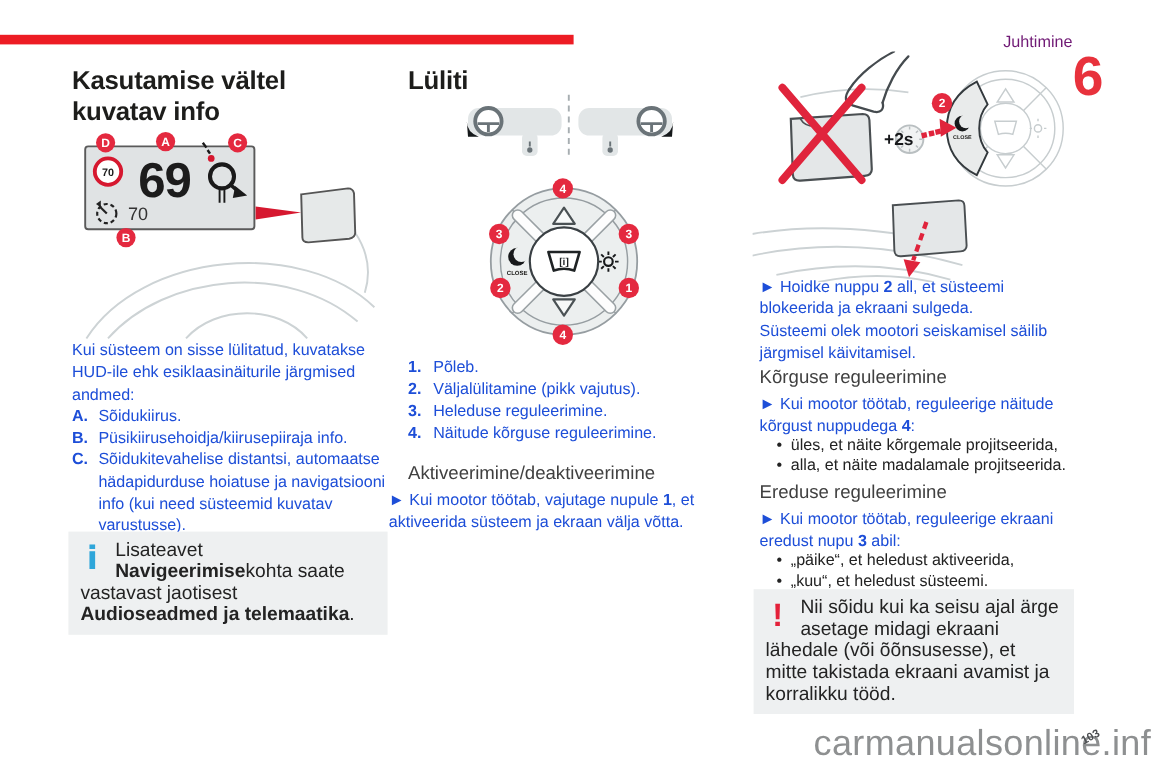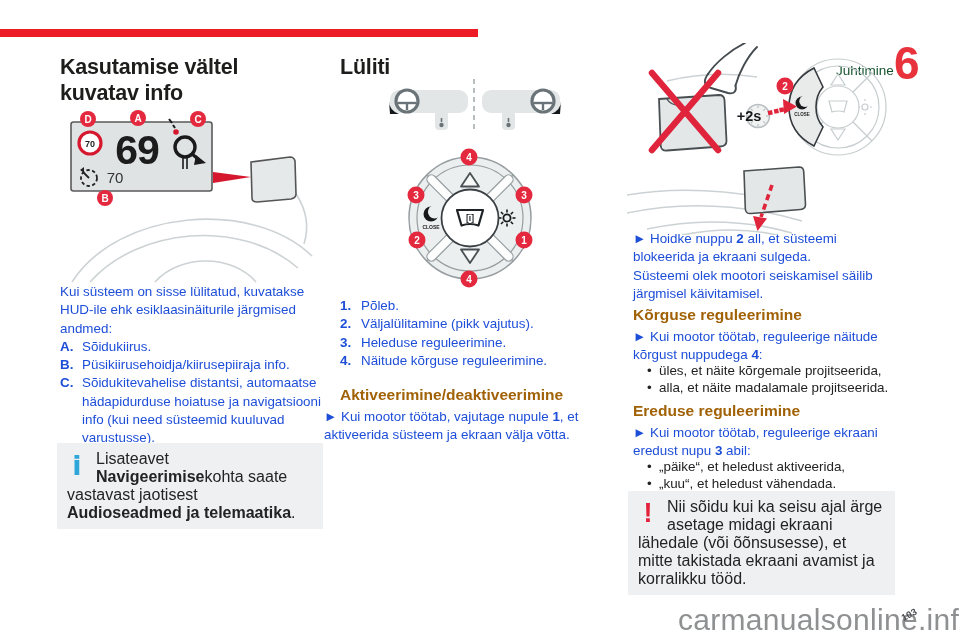--- a/index.html
+++ b/index.html
@@ -3,24 +3,24 @@
 <meta charset="utf-8">
 <style>
   html,body{margin:0;padding:0;}
   body{
     width:960px;height:640px;position:relative;background:#ffffff;overflow:hidden;
     font-family:"Liberation Sans","DejaVu Sans",sans-serif;color:#232323;
     -webkit-font-smoothing:antialiased;
   }
   .abs{position:absolute;}
   .topbar{left:0;top:29px;width:478px;height:8px;background:#ed1c24;}
-  .running-head{left:836px;top:27px;width:64px;font-size:13.5px;color:#14532d;margin-top:36px;}
+  .running-head{left:836px;top:27px;width:64px;font-size:13.5px;color:#701a75;}
   .chapter-num{left:894px;top:40px;font-size:46px;font-weight:700;color:#e8323c;line-height:1;}
   h1.h1{margin:0;font-size:21.5px;font-weight:700;color:#1d1d1b;line-height:1.22;letter-spacing:-0.2px;}
-  .h2{margin:0;font-size:15.5px;font-weight:700;color:#a16207;line-height:1.2;}
+  .h2{margin:0;font-size:15.5px;font-weight:400;color:#404040;line-height:1.2;}
   .body{font-size:13.4px;line-height:18.3px;color:#1d4ed8;}
   p.body{margin:0;}
   .hang{position:relative;padding-left:22px;}
   .hang .lbl{position:absolute;left:0;top:0;font-weight:700;}
   .numlist .hang{padding-left:21px;}
   .bullets .bullet{position:relative;padding-left:26px;font-size:13.4px;line-height:16.5px;}
   .bullets .bullet::before{content:"•";position:absolute;left:14px;top:0;}
   .note{background:#eef0f1;box-sizing:border-box;padding:7px 10px 7px 10px;}
   .note .note-icon{float:left;width:20px;margin-right:9px;font-weight:700;text-align:center;line-height:1;}
   .note .info-i{color:#2ea6da;font-size:27px;margin-top:2px;font-family:"DejaVu Sans",sans-serif;}
@@ -90,21 +90,21 @@
 
   <polygon points="153,66 153,77 191,71" fill="#d6182f"></polygon>
 
   <path d="M191 56 L230 51 Q234 51 235 55 L236 88 Q236 92 231 93 L197 96 Q192 96 192 92 Z" fill="#e6e9e9" stroke="#555" stroke-width="1.6"></path>
 </svg>
 
 <div class="abs body" style="left:60px;top:283px;width:266px;">
   <p class="body">Kui süsteem on sisse lülitatud, kuvatakse HUD-ile ehk esiklaasinäiturile järgmised andmed:</p>
   <div class="hang"><span class="lbl">A.</span><span>Sõidukiirus.</span></div>
   <div class="hang"><span class="lbl">B.</span><span>Püsikiirusehoidja/kiirusepiiraja info.</span></div>
-  <div class="hang"><span class="lbl">C.</span><span>Sõidukitevahelise distantsi, automaatse hädapidurduse hoiatuse ja navigatsiooni info (kui need süsteemid kuuluvad varustusse).</span></div>
+  <div class="hang"><span class="lbl">C.</span><span>Sõidukitevahelise distantsi, automaatse hädapidurduse hoiatuse ja navigatsiooni info (kui need süsteemid kuvatav varustusse).</span></div>
   <div class="hang"><span class="lbl">D.</span><span>Kiirusepiirangute info (kui see süsteem kuulub varustusse).</span></div>
 </div>
 
 <div class="abs note" style="left:57px;top:443px;width:266px;min-height:59px;">
   <span class="note-icon info-i">i</span>
   <span class="note-text">Lisateavet <b>Navigeerimise</b>kohta saate vastavast jaotisest <b>Audioseadmed ja telemaatika</b>.</span>
 </div>
 
 <h1 class="abs h1" style="left:340px;top:54px;">Lüliti</h1>
 
@@ -289,21 +289,21 @@
 <p class="abs body" style="left:633px;top:328px;width:264px;">►  Kui mootor töötab, reguleerige näitude kõrgust nuppudega <b>4</b>:</p>
 <div class="abs bullets" style="left:633px;top:363px;width:264px;">
   <div class="bullet">üles, et näite kõrgemale projitseerida,</div>
   <div class="bullet">alla, et näite madalamale projitseerida.</div>
 </div>
 
 <div class="abs h2" style="left:633px;top:402px;">Ereduse reguleerimine</div>
 <p class="abs body" style="left:633px;top:424px;width:264px;">►  Kui mootor töötab, reguleerige ekraani eredust nupu <b>3</b> abil:</p>
 <div class="abs bullets" style="left:633px;top:459px;width:264px;">
   <div class="bullet">„päike“, et heledust aktiveerida,</div>
-  <div class="bullet">„kuu“, et heledust vähendada.</div>
+  <div class="bullet">„kuu“, et heledust süsteemi.</div>
 </div>
 
 <div class="abs note" style="left:628px;top:491px;width:267px;min-height:74px;">
   <span class="note-icon warn-x">!</span>
   <span class="note-text">Nii sõidu kui ka seisu ajal ärge asetage midagi ekraani lähedale (või õõnsusesse), et mitte takistada ekraani avamist ja korralikku tööd.</span>
 </div>
 
 <div class="abs watermark">carmanualsonline.info</div>
 <div class="abs pagenum">103</div>
 

